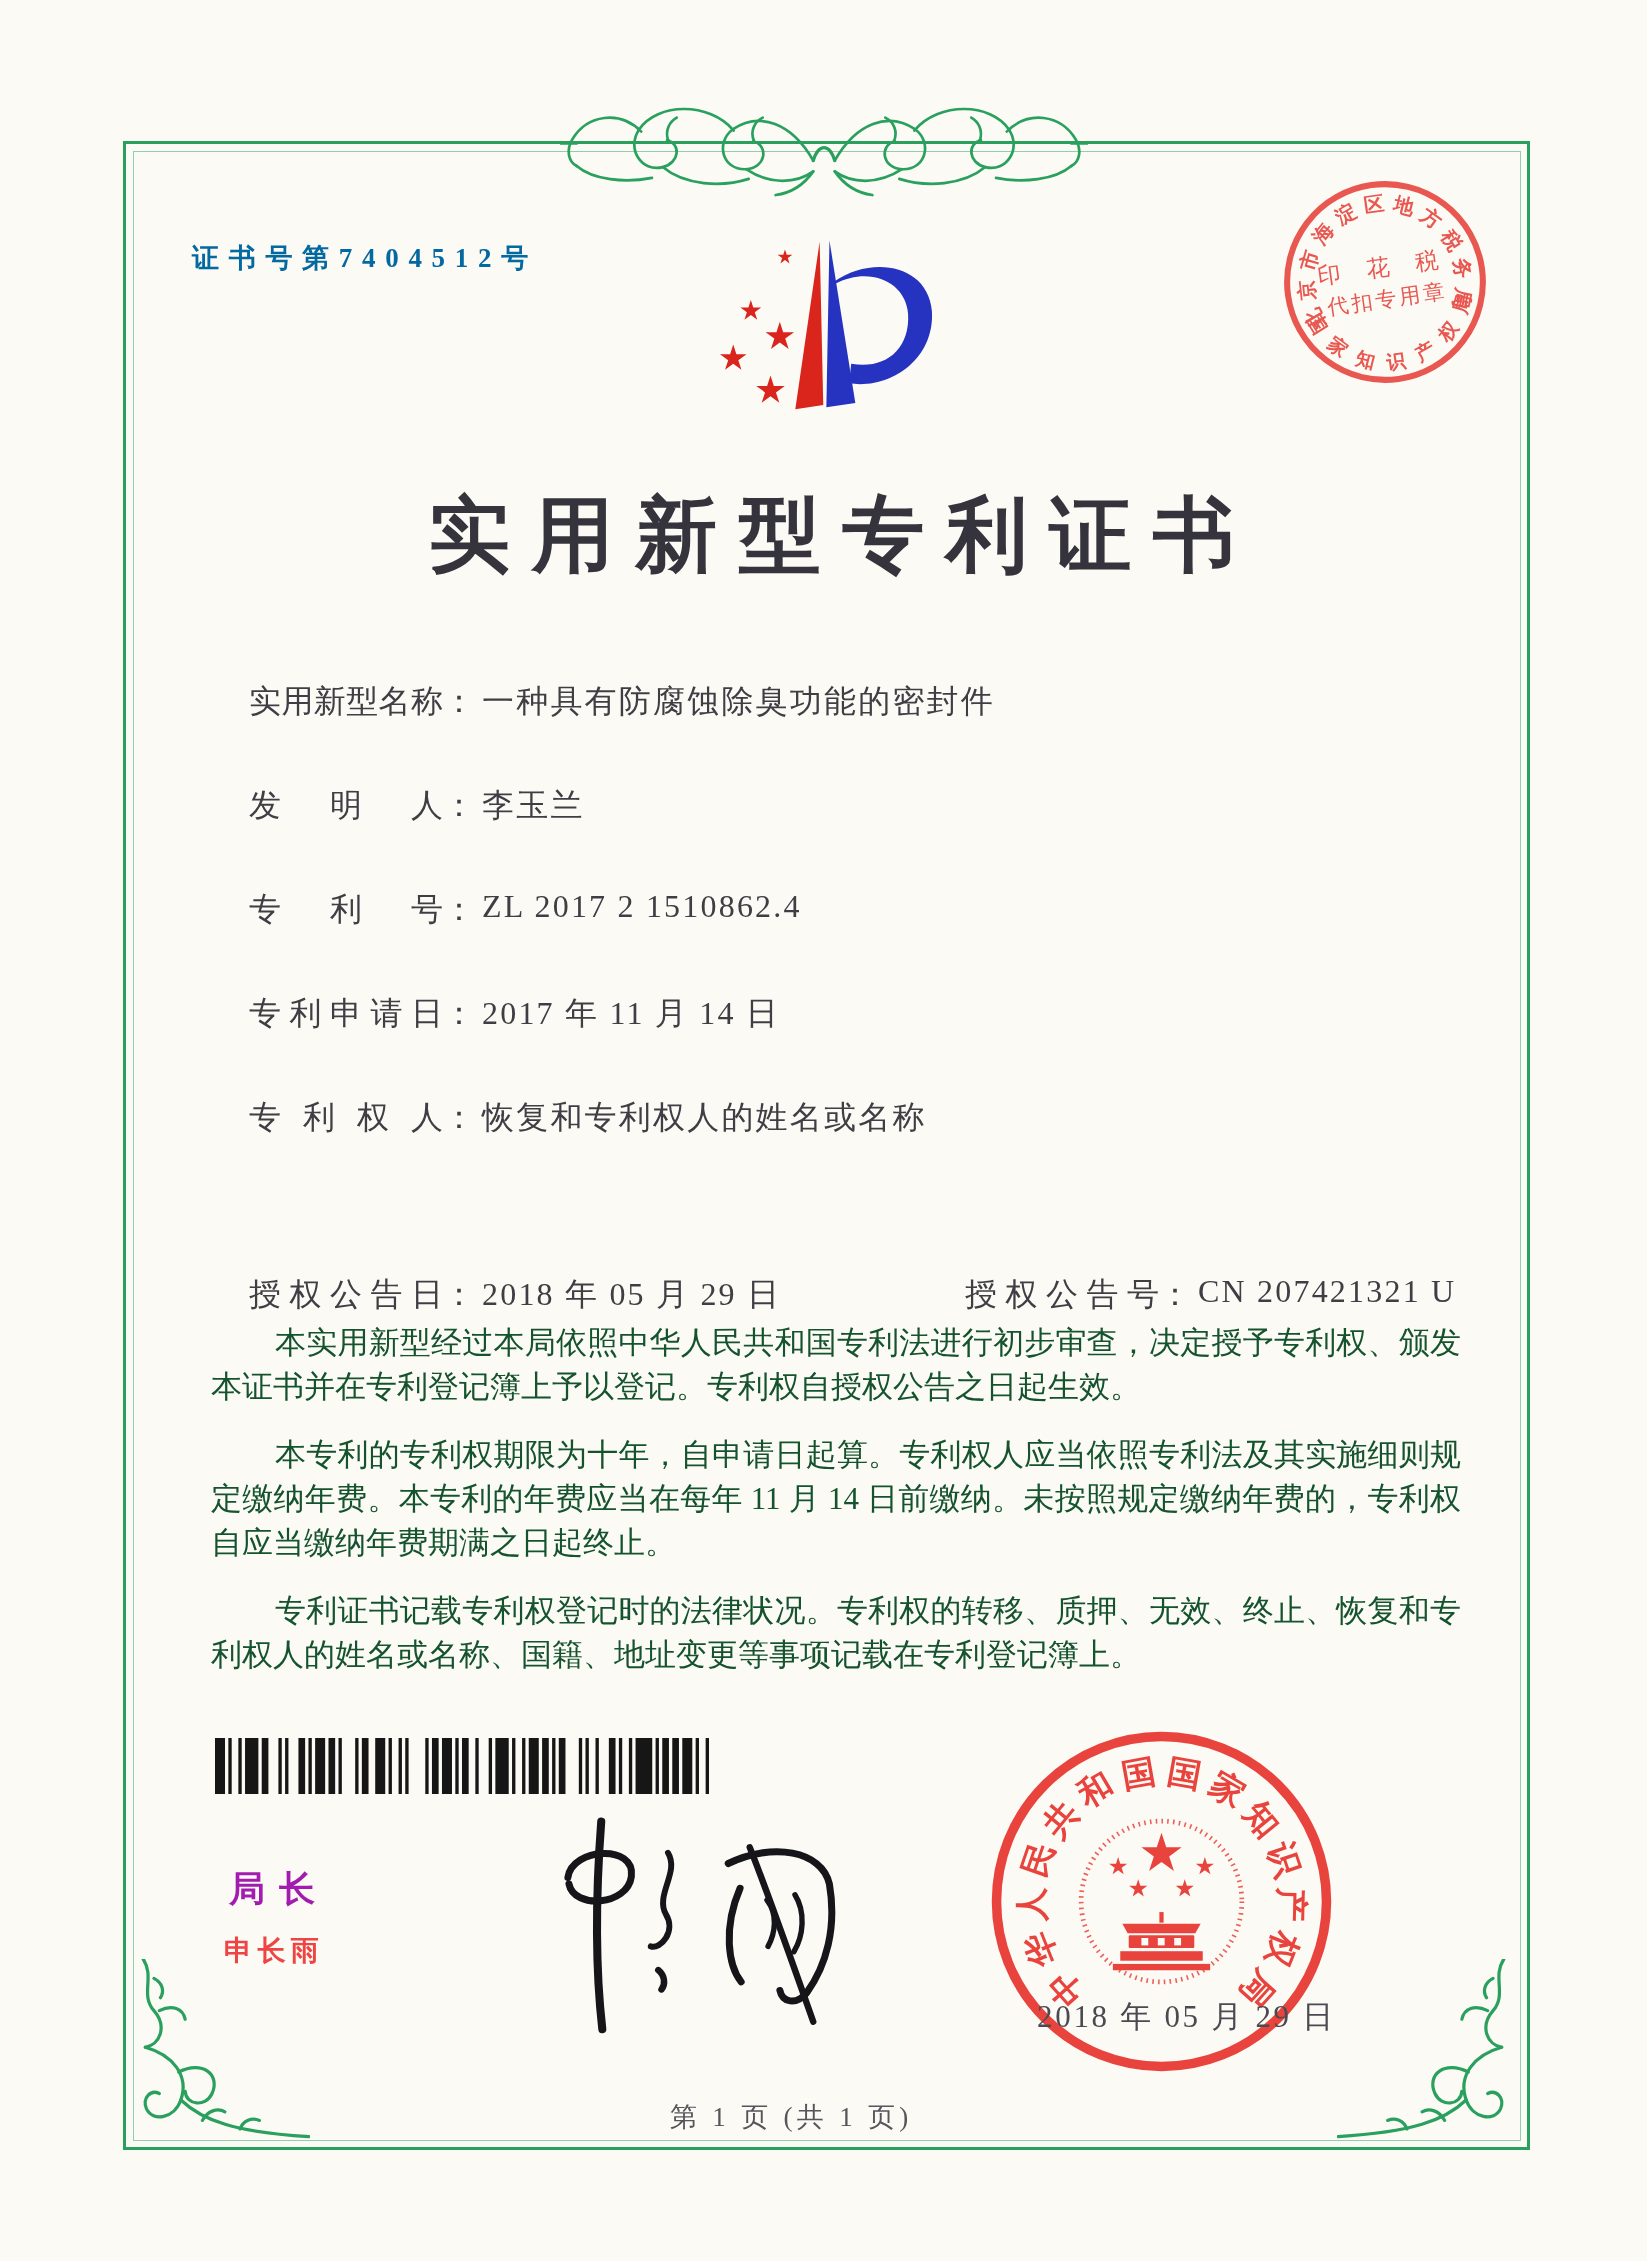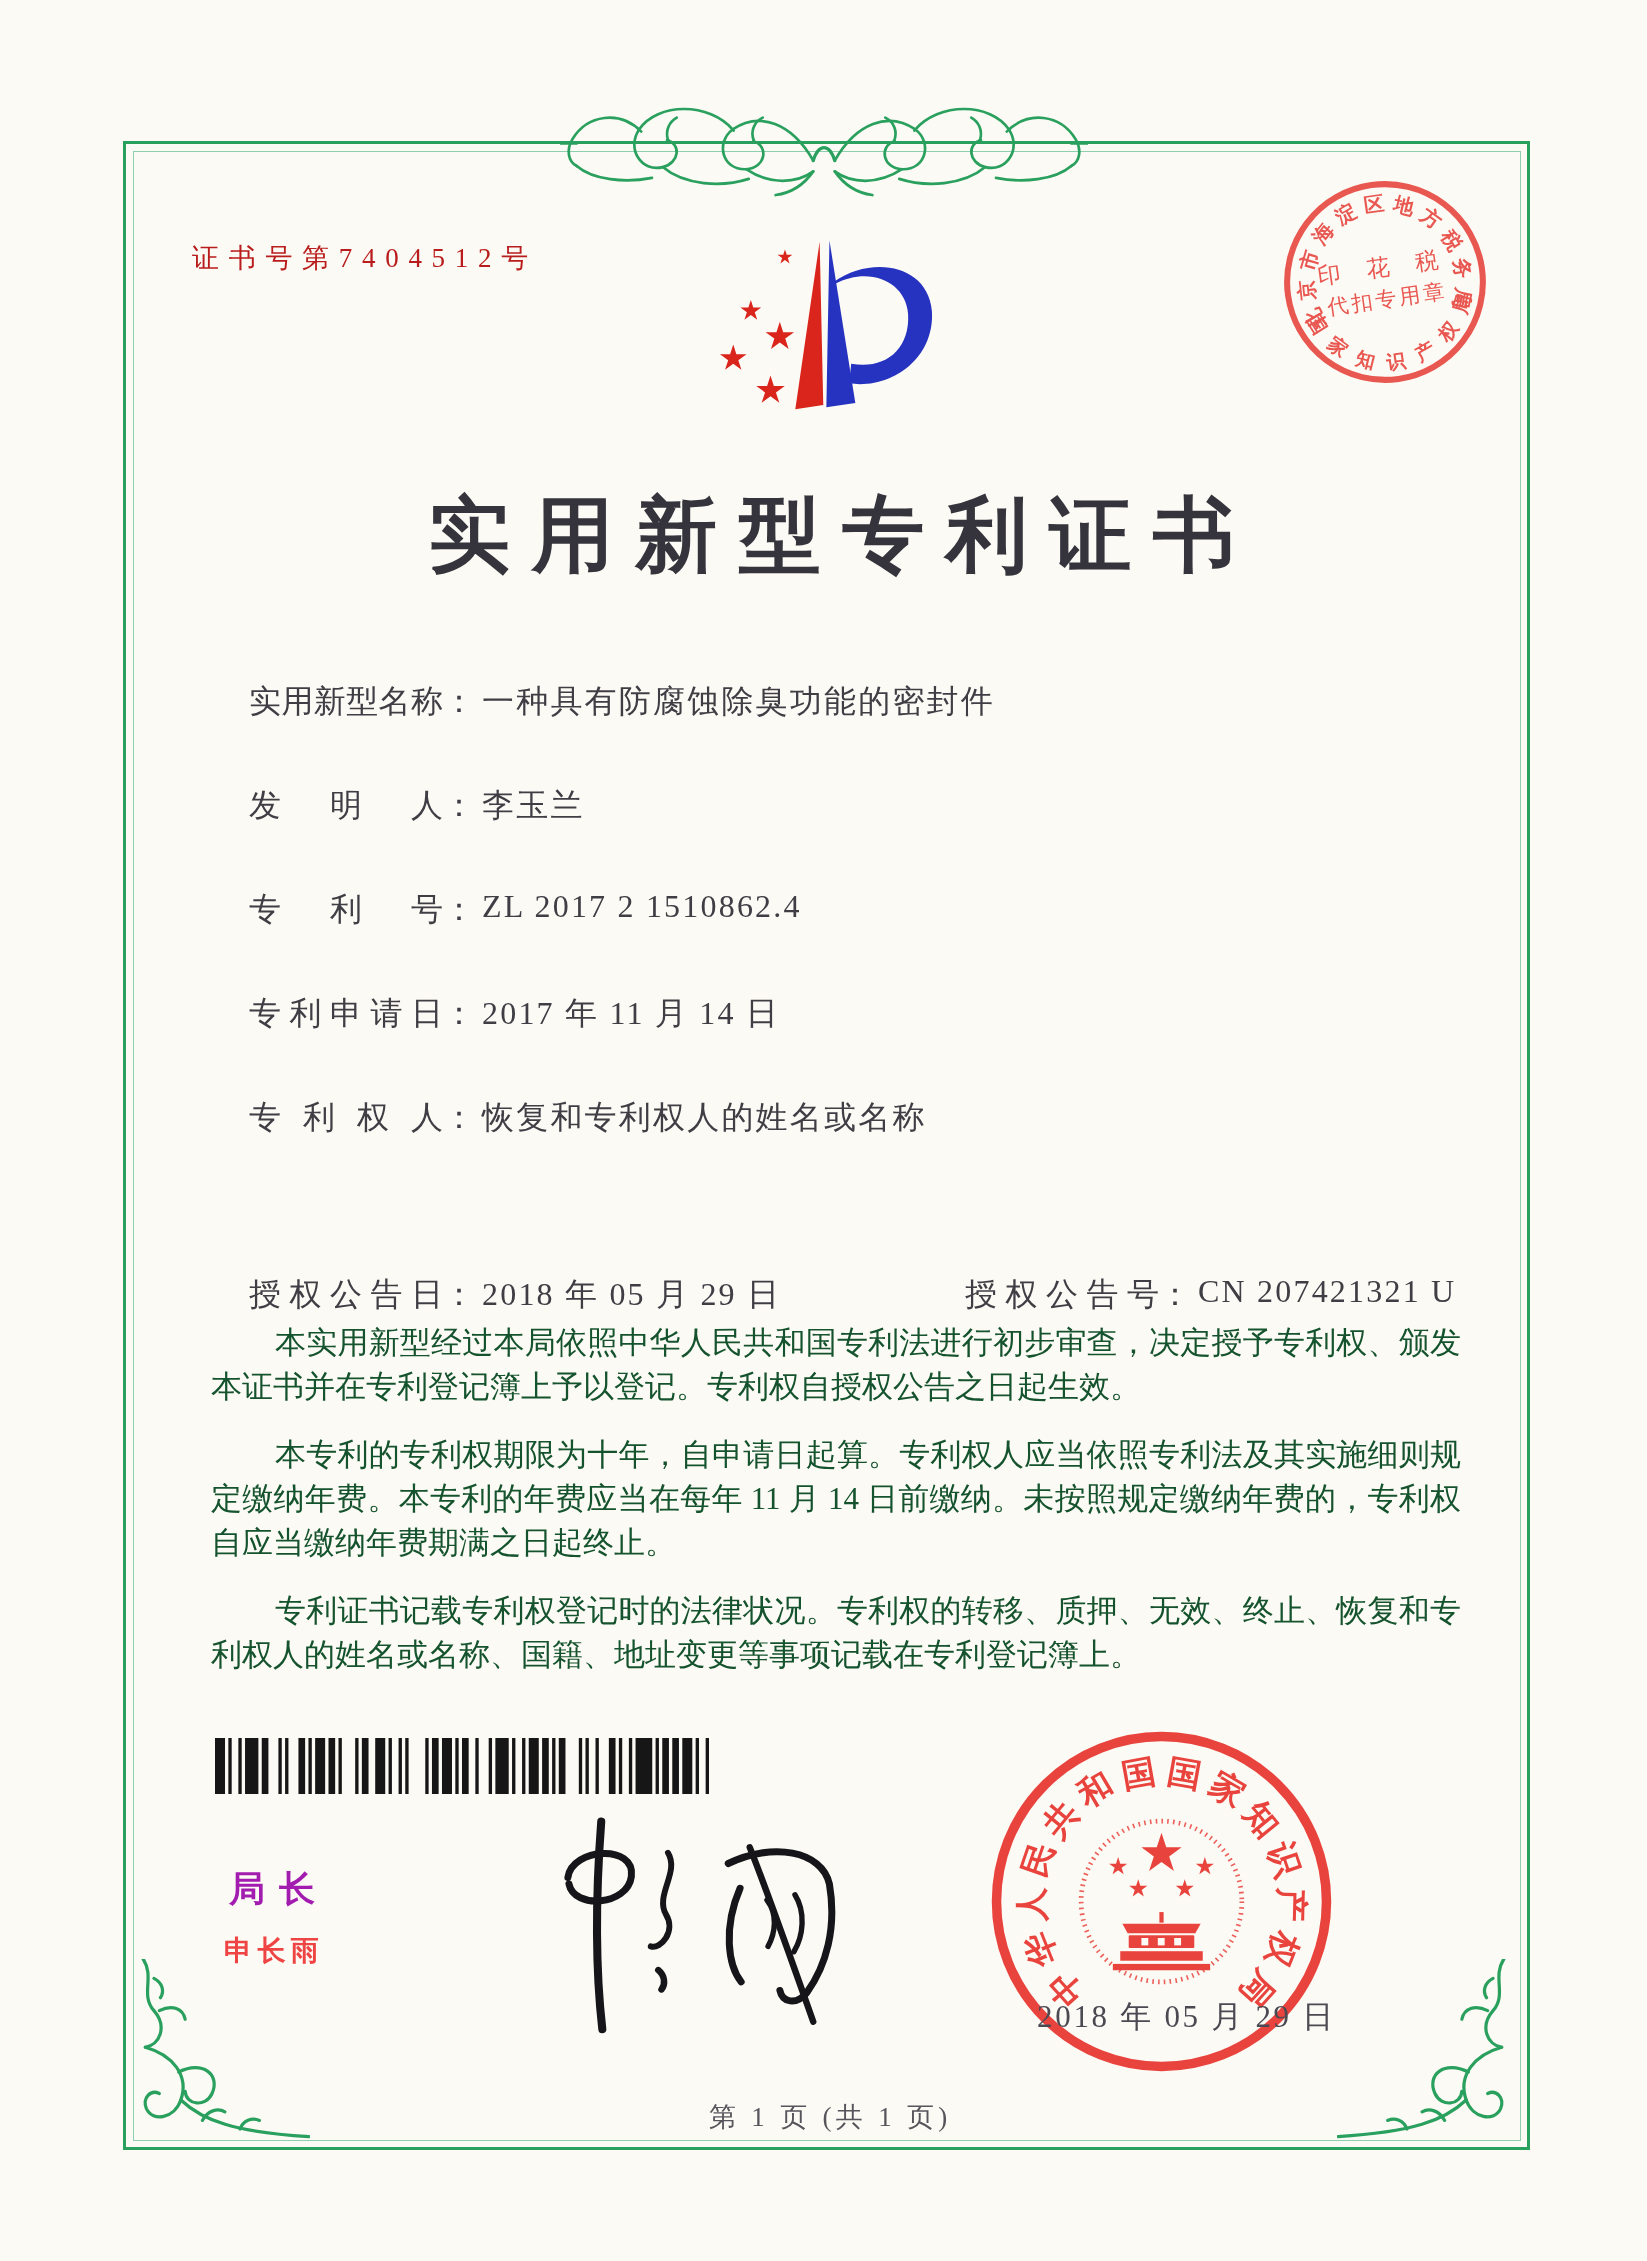--- a/index.html
+++ b/index.html
@@ -15,21 +15,21 @@
     position:absolute;left:123px;top:141px;width:1407px;height:2009px;
     border:3.2px solid #2aa05e;box-sizing:border-box;
   }
   .frame-inner{
     position:absolute;left:133px;top:151px;width:1388px;height:1990px;
     border:1.1px solid #8ecfae;box-sizing:border-box;
   }
   .orn{position:absolute;}
   .cert-no{
     position:absolute;left:192px;top:240px;
-    font-size:27px;letter-spacing:9.7px;color:#b91c1c;font-weight:400;
+    font-size:27px;letter-spacing:9.7px;color:#0369a1;font-weight:700;
   }
   .logo{position:absolute;left:696px;top:233px;width:269px;height:189px;}
   .seal-tax{position:absolute;left:1274px;top:171px;width:222px;height:222px;opacity:.82;}
   .title{
     position:absolute;left:0;top:473px;width:100%;margin:8px;
     text-align:center;font-size:82px;font-weight:700;color:#35343c;
     letter-spacing:21.5px;text-indent:21.5px;
   }
   .field-row{
     position:absolute;left:224px;width:1239px;height:48px;
@@ -59,21 +59,21 @@
     font-size:28px;font-weight:700;color:#ef4444;letter-spacing:5.4px;
   }
   .signature{position:absolute;left:487px;top:1814px;width:377px;height:226px;}
   .seal-big{position:absolute;left:987px;top:1727px;width:349px;height:349px;opacity:.9;z-index:4;}
   .seal-date{
     position:absolute;left:1037px;top:1996px;z-index:6;
     font-size:31px;color:#4b4a52;letter-spacing:2.7px;
   }
   .footer-page{
     position:absolute;left:670px;top:2099px;
-    font-size:27px;color:#56555c;letter-spacing:4.3px;margin-left:39px;
+    font-size:27px;color:#56555c;letter-spacing:4.3px;
   }
 </style>
 </head>
 <body>
 
 <svg width="0" height="0" style="position:absolute">
   <defs>
     <path id="star" d="M0,-50 L11.2,-15.45 L47.55,-15.45 L18.16,5.9 L29.39,40.45 L0,19.1 L-29.39,40.45 L-18.16,5.9 L-47.55,-15.45 L-11.2,-15.45 Z"></path>
   </defs>
 </svg>

